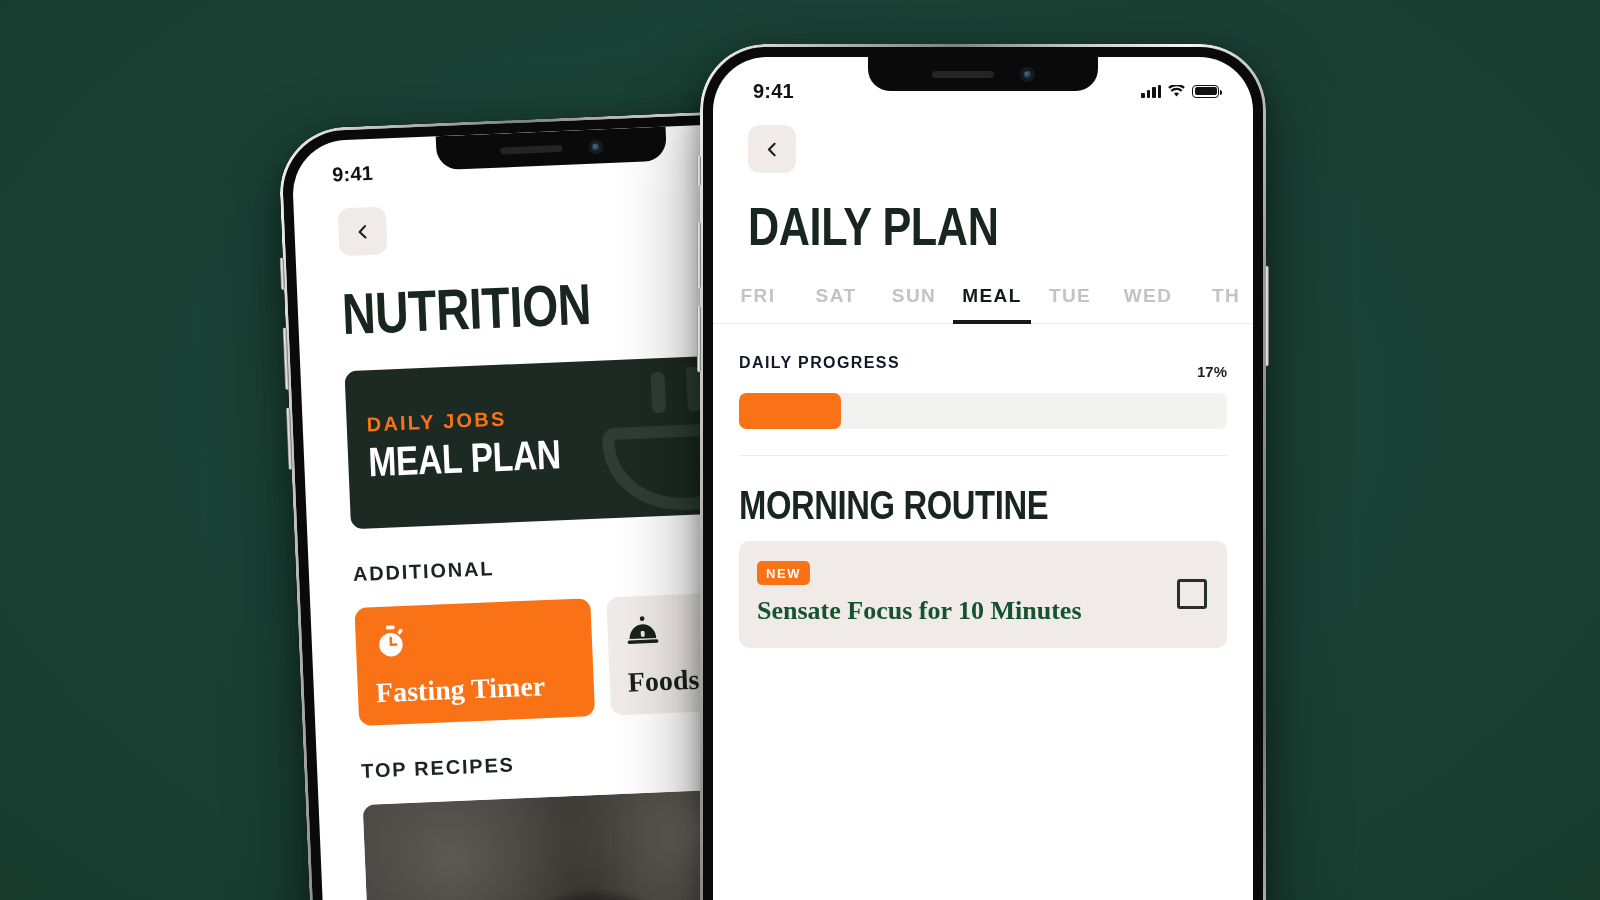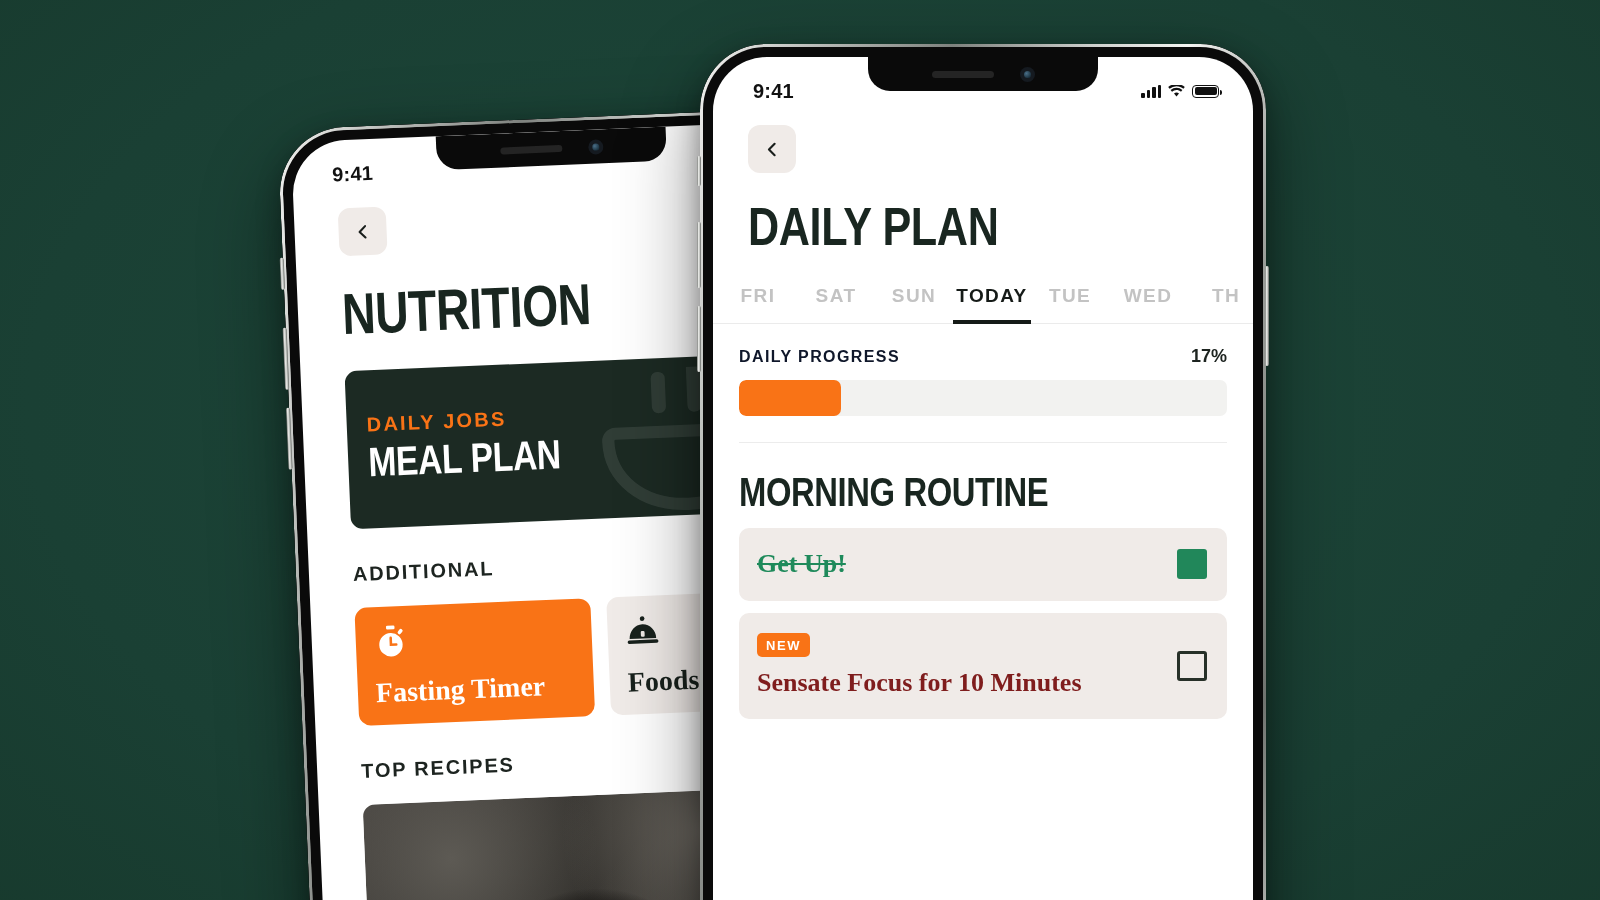--- a/index.html
+++ b/index.html
@@ -185,21 +185,21 @@
   }
   .daytab.active { color: #151a17; border-bottom-color: #151a17; }
 
   .prog-row {
     display: flex; align-items: center; justify-content: space-between;
     padding: 22px 0 0;
   }
   .prog-label {
     font-size: 16px; font-weight: 700; letter-spacing: 1.4px; color: #0f172a;
   }
-  .prog-pct { font-size: 18px; font-weight: 700; color: #1d2420; }
+  .prog-pct { font-size: 15px; font-weight: 700; color: #1d2420; margin-top: 17px; }
   .prog-track {
     margin-top: 13px;
     height: 36px;
     background: #f2f2f0;
     border-radius: 7px;
     overflow: hidden;
   }
   .prog-fill { height: 100%; background: #f97316; border-radius: 7px; }
 
   .section-rule { margin-top: 26px; border-top: 1px solid #ececec; }
@@ -214,21 +214,21 @@
     padding: 20px 74px 20px 18px;
     min-height: 64px;
     display: flex;
     flex-direction: column;
     justify-content: center;
   }
   .task-name {
     font-family: "Liberation Serif", serif;
     font-size: 26px;
     font-weight: 700;
-    color: #7f1d1d;
+    color: #14532d;
     line-height: 1.25;
   }
   .task.done .task-name { color: #1f8a5b; text-decoration: line-through; text-decoration-thickness: 2px; }
   .task-sub {
     font-family: "Liberation Serif", serif;
     font-size: 20px;
     color: #6f6f6c;
     margin-top: 7px;
     line-height: 1.32;
     max-width: 330px;
@@ -488,43 +488,39 @@
               <polyline points="15 4 7 12 15 20"></polyline>
             </svg>
           </div>
           <div class="bigtitle rp-title">DAILY PLAN</div>
         </div>
 
         <div class="daytabs">
           <div class="daytab">FRI</div>
           <div class="daytab">SAT</div>
           <div class="daytab">SUN</div>
-          <div class="daytab active">TODAY</div>
+          <div class="daytab active">MEAL</div>
           <div class="daytab">TUE</div>
           <div class="daytab">WED</div>
           <div class="daytab">TH</div>
         </div>
 
         <div class="scrn-pad">
           <div class="prog-row">
             <div class="prog-label">DAILY PROGRESS</div>
             <div class="prog-pct">17%</div>
           </div>
           <div class="prog-track">
             <div class="prog-fill" id="progfill" style="width: 21%;"></div>
           </div>
 
           <div class="section-rule"></div>
 
           <div class="bigtitle sect-title">MORNING ROUTINE</div>
 
-          <div class="task done">
-            <div class="task-name">Get Up!</div>
-            <div class="chk on"></div>
-          </div>
 
 
           <div class="task">
             <div class="badge-new">NEW</div>
             <div class="task-name">Sensate Focus for 10 Minutes</div>
             <div class="chk off"></div>
           </div>
         </div>
       </div>
     </div>

